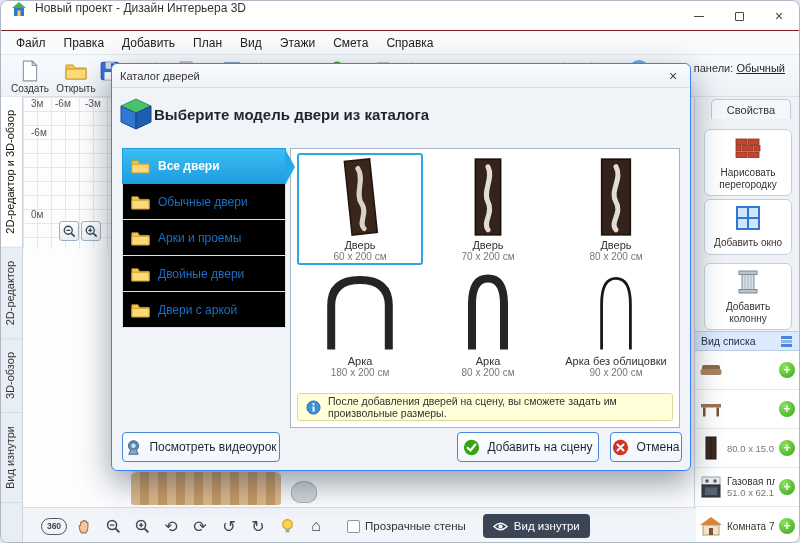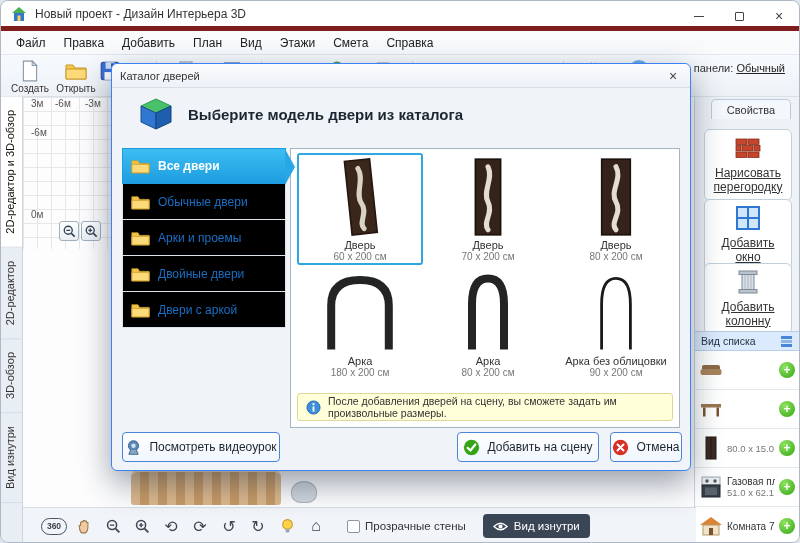--- a/index.html
+++ b/index.html
@@ -2,21 +2,21 @@
 <html><head>
 <meta charset="utf-8">
 <style>
   * { margin:0; padding:0; box-sizing:border-box; }
   html,body { width:800px; height:543px; font-family:"Liberation Sans","DejaVu Sans",sans-serif; background:#dfe5ec; }
   .window { position:absolute; left:0; top:0; width:800px; height:543px; background:#eef2f6;
             border:1px solid #aeb8c4; border-radius:8px; overflow:hidden; }
 
   
   .titlebar { position:absolute; left:0; top:0; width:100%; height:30px; background:#ffffff;
-              display:flex; align-items:center; border-bottom:5px solid #7f1d1d; }
+              display:flex; align-items:flex-start; border-bottom:1px solid #7f1d1d; }
   .app-icon { width:16px; height:16px; margin:0 8px 0 10px; }
   .win-title { font-size:12px; color:#333; }
   .win-controls { position:absolute; right:0; top:0; height:30px; display:flex; }
   .win-btn { width:40px; height:30px; display:flex; align-items:center; justify-content:center; color:#444; cursor:default; }
   .glyph-min { width:10px; height:1px; background:#444; display:inline-block; }
   .glyph-max { width:9px; height:9px; border:1.2px solid #444; display:inline-block; border-radius:1px; }
   .glyph-close { font-size:14px; line-height:1; }
 
   
   .menubar { position:absolute; left:0; top:30px; width:100%; height:24px; background:#f8fafc;
@@ -58,21 +58,21 @@
             background:repeating-linear-gradient(90deg,#dcb88c 0 9px,#c69a66 9px 18px); border-top:3px solid #ecdcc0; }
   .pot { position:absolute; left:268px; top:384px; width:26px; height:22px; border-radius:50% 50% 40% 40%; background:#cfd6dd; border:1px solid #aab3bc; }
 
   
   .right-panel { position:absolute; right:0; top:96px; width:105px; height:447px; background:#eef2f6; border-left:1px solid #ccd5df; }
   .prop-tab { position:absolute; right:8px; top:2px; width:80px; height:20px; background:#f4f8fc; border:1px solid #bccadd;
               border-bottom:none; border-radius:5px 5px 0 0; font-size:11px; color:#333; display:flex; align-items:center; justify-content:center; }
   .tool-card { position:absolute; left:9px; width:88px; background:#ffffff; border:1px solid #c2cfdc; border-radius:6px;
                padding:5px 3px; text-align:center; }
   .tool-card svg { width:26px; height:26px; }
-  .tool-label { font-size:12px; color:#333; line-height:1.15; margin-top:2px;text-decoration:underline; }
+  .tool-label { font-size:10px; color:#333; line-height:1.15; margin-top:2px; }
   .list-header { position:absolute; left:0; top:234px; width:100%; height:20px; background:#dbeafc; border-top:1px solid #b9cde4;
                  border-bottom:1px solid #b9cde4; display:flex; align-items:center; padding:0 6px; font-size:10.5px; color:#234; }
   .list-header svg { width:13px; height:13px; margin-left:auto; }
   .obj-list { position:absolute; left:0; top:254px; width:100%; height:193px; background:#ffffff; overflow:hidden; }
   .obj-row { height:39px; border-bottom:1px solid #e4e9ee; display:flex; align-items:center; padding:0 4px; gap:4px; }
   .obj-row svg { width:24px; height:24px; flex:none; }
   .obj-texts { flex:1; overflow:hidden; }
   .obj-name { font-size:10px; color:#333; white-space:nowrap; }
   .obj-size { font-size:9.5px; color:#777; white-space:nowrap; }
   .green-btn { width:16px; height:16px; border-radius:50%; flex:none; background:radial-gradient(circle at 35% 30%,#8fe35f,#35a515);
@@ -93,21 +93,21 @@
                 display:flex; align-items:center; gap:6px; padding:0 10px; font-size:11.5px; }
   .inside-btn svg { width:15px; height:15px; }
 
   
   .dialog { position:absolute; left:110px; top:62px; width:580px; height:408px; background:#f0f4f8;
             border:1px solid #3b82f6; border-radius:6px; box-shadow:0 12px 32px rgba(25,40,60,.45); z-index:10; }
   .dlg-titlebar { position:absolute; left:0; top:0; width:100%; height:24px; background:linear-gradient(#fbfcfe,#edf1f6);
                   border-bottom:1px solid #d7dee6; border-radius:6px 6px 0 0; display:flex; align-items:center; padding:0 8px; }
   .dlg-title { font-size:11px; color:#333; }
   .dlg-close { margin-left:auto; font-size:14px; color:#444; width:18px; text-align:center; }
-  .dlg-header { position:absolute; left:26px; top:32px; display:flex; align-items:center; gap:14px; }
+  .dlg-header { position:absolute; left:6px; top:32px; display:flex; align-items:center; gap:0; }
   .dlg-header svg { width:36px; height:36px; }
   .dlg-heading { font-size:15px; font-weight:bold; color:#1d2530; }
 
   .cat-list { position:absolute; left:10px; top:84px; width:164px; }
   .cat-item { position:relative; height:36px; background:#000000; border:1px solid #dde4ec; border-top:none;
               display:flex; align-items:center; gap:8px; padding:0 8px; }
   .cat-item:first-child { border-top:1px solid #dde4ec; }
   .cat-item svg { width:19px; height:16px; flex:none; }
   .cat-label { font-size:12px; color:#1a6fc4; }
   .cat-item.selected { background:linear-gradient(#3cbdf2,#1e9de0); border-color:#1e9de0; }

